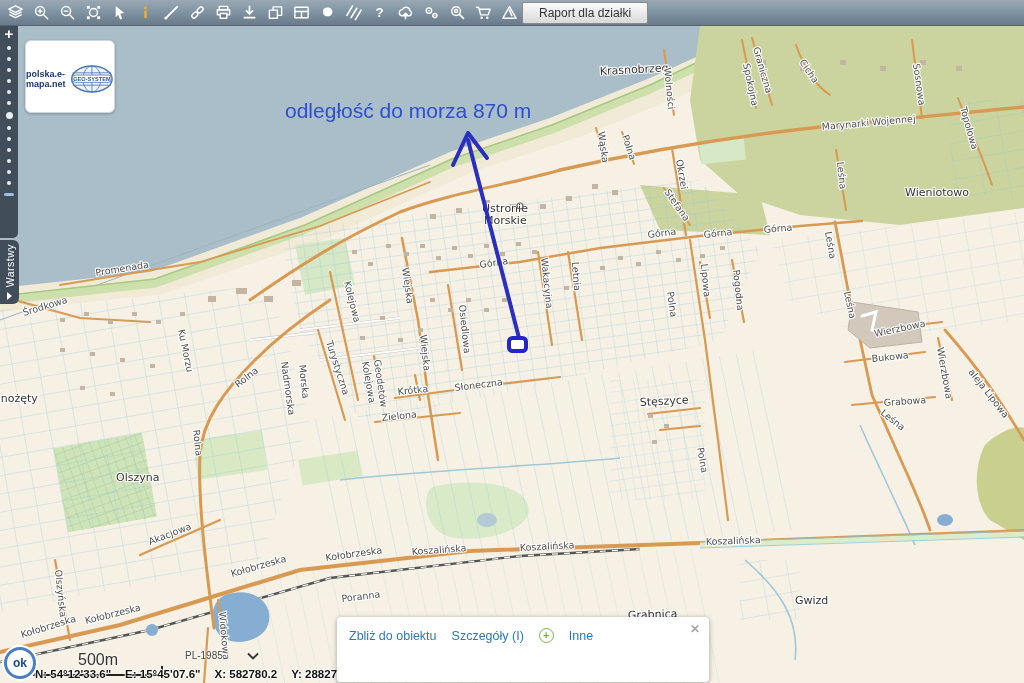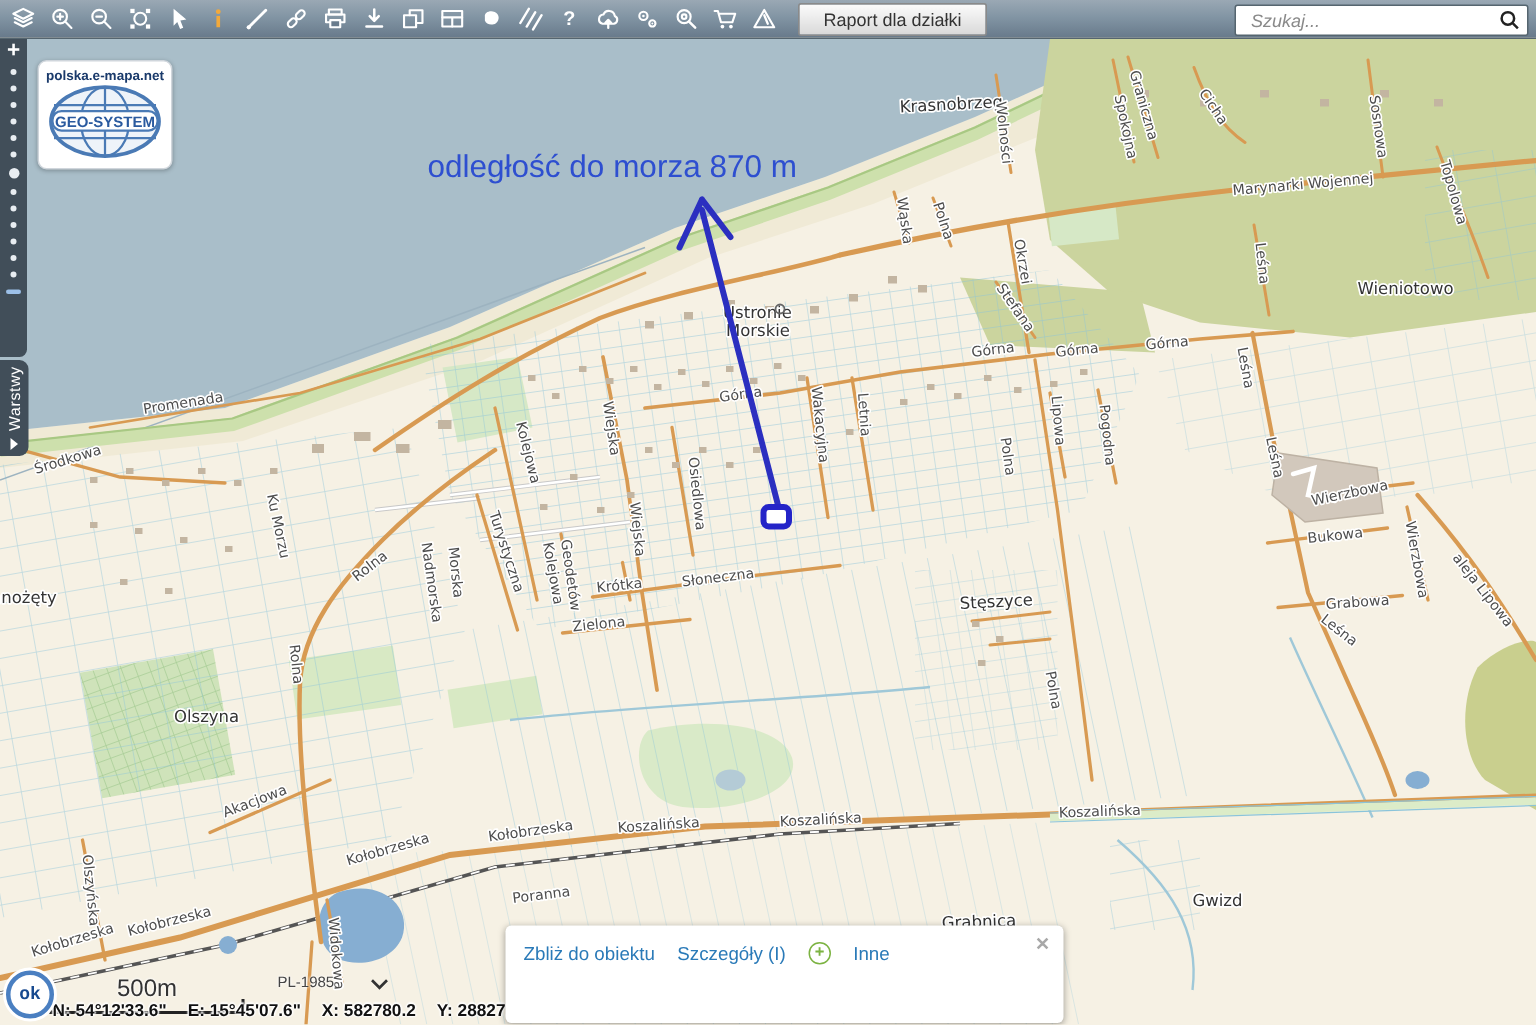--- a/index.html
+++ b/index.html
@@ -5,21 +5,21 @@
   html,body{margin:0;padding:0;}
   body{width:1024px;height:683px;overflow:hidden;position:relative;
        font-family:"Liberation Sans",sans-serif;background:#f6f1e4;}
 
   
   #toolbar{position:absolute;top:0;left:0;width:1024px;height:26px;z-index:30;
     background:linear-gradient(#9aa8b4,#8295a4 45%,#687a8b);border-bottom:1px solid #55656f;
     display:flex;align-items:center;padding-left:2px;box-sizing:border-box;}
   .tbi{width:26px;height:26px;display:flex;align-items:center;justify-content:center;cursor:pointer;flex:0 0 auto;}
   .tbi svg{width:17px;height:17px;stroke:#fff;fill:none;stroke-width:1.5;stroke-linecap:round;stroke-linejoin:round;}
-  #report-btn{margin-left:10px;padding:3px 16px;font-size:12px;color:#333;cursor:pointer;
+  #report-btn{margin-left:0;padding:3px 16px;font-size:12px;color:#333;cursor:pointer;
     background:linear-gradient(#fbfbfb,#d9d9d9);border:1px solid #8a8a8a;border-radius:2px;}
   #searchbox{position:absolute;right:5px;top:3px;width:182px;height:19px;background:#fff;
     border:1px solid #55656f;border-radius:2px;display:flex;align-items:center;padding:0 4px 0 8px;}
   #searchbox input{border:none;outline:none;flex:1;font-size:12px;font-family:"Liberation Sans",sans-serif;min-width:0;background:transparent;}
   #searchbox input::placeholder{font-style:italic;color:#8a8a8a;}
   #searchbox svg{width:15px;height:15px;stroke:#222;fill:none;stroke-width:2;}
 
   
   #map{position:absolute;top:26px;left:0;width:1024px;height:657px;}
   .lbl{font-family:"DejaVu Sans","Liberation Sans",sans-serif;fill:#4d4d4d;
@@ -35,40 +35,40 @@
   .zdot.active{width:7px;height:7px;}
   #zoom-minus{width:10px;height:3px;border-radius:2px;background:#9cc0e8;margin-top:8px;cursor:pointer;}
   #layers-tab{position:absolute;left:0;top:240px;width:19px;height:64px;background:#414e59;z-index:20;
     border-radius:0 6px 6px 0;cursor:pointer;display:flex;flex-direction:column;align-items:center;justify-content:center;gap:4px;}
   #layers-tab .vtext{writing-mode:vertical-rl;transform:rotate(180deg);color:#fff;font-size:10.5px;letter-spacing:.5px;}
   #layers-tab .tri{width:0;height:0;border-left:5px solid #fff;border-top:4px solid transparent;border-bottom:4px solid transparent;}
 
   
   #logo{position:absolute;left:25px;top:40px;width:90px;height:73px;background:#fff;z-index:20;
     border:1px solid #d0d6dc;border-radius:6px;box-shadow:0 1px 3px rgba(0,0,0,.25);
-    display:flex;flex-direction:column;align-items:center;padding-top:4px;box-sizing:border-box;}
+    display:flex;flex-direction:row;align-items:center;padding-top:4px;box-sizing:border-box;}
   #logo .l1{font-size:9px;font-weight:bold;color:#1a3a6b;}
 
   
   #popup{position:absolute;left:337px;top:617px;width:372px;height:65px;background:#fff;z-index:25;
     border-radius:4px;box-shadow:0 1px 5px rgba(0,0,0,.35);padding:7px 12px 0 12px;box-sizing:border-box;font-size:13px;}
   #popup .hdr{font-size:11px;color:#909090;}
   #popup .close{position:absolute;right:9px;top:5px;color:#a8a8a8;font-size:12px;font-weight:bold;cursor:pointer;}
   #popup .main{margin-top:3px;color:#222;white-space:nowrap;}
   #popup .main b{font-weight:bold;}
   #popup .objid{margin-top:2px;font-size:12px;color:#9a9a9a;}
   #popup .links{margin-top:4px;display:flex;align-items:center;gap:15px;font-size:12.5px;}
   #popup .links a{color:#2a7ab8;text-decoration:none;cursor:pointer;}
   .plus-ico{width:13px;height:13px;border:1.5px solid #7cb342;border-radius:50%;color:#7cb342;
     display:flex;align-items:center;justify-content:center;font-size:11px;font-weight:bold;line-height:1;cursor:pointer;}
 
   
   #ok-btn{position:absolute;left:4px;top:647px;width:26px;height:26px;border-radius:50%;z-index:25;
     background:#fff;border:3px solid #4a7fc1;color:#17498f;font-weight:bold;font-size:12px;
-    display:flex;align-items:center;justify-content:center;cursor:pointer;box-shadow:0 0 0 2px #fff;font-family:Liberation Mono, monospace;}
+    display:flex;align-items:center;justify-content:center;cursor:pointer;box-shadow:0 0 0 2px #fff;}
   #scalebar{position:absolute;left:33px;top:648px;width:130px;z-index:24;text-align:center;}
   #scalebar .stext{font-size:16px;color:#333;text-shadow:0 0 2px #fff,0 0 2px #fff;position:relative;top:3px;}
   #scalebar .bracket{height:8px;border-left:2px solid #222;border-right:2px solid #222;border-bottom:2px solid #222;}
   #crs{position:absolute;left:185px;top:650px;z-index:24;font-size:10px;color:#444;display:flex;align-items:center;gap:24px;
        text-shadow:0 0 2px #fff,0 0 2px #fff;cursor:pointer;}
   #crs svg{width:12px;height:8px;stroke:#333;stroke-width:1.8;fill:none;}
   #coords{position:absolute;left:35px;top:668px;z-index:24;font-size:11.5px;font-weight:bold;color:#111;
     display:flex;gap:14px;white-space:nowrap;
     text-shadow:-1px 0 1px #fff,1px 0 1px #fff,0 -1px 1px #fff,0 1px 1px #fff;}
 </style>
@@ -442,27 +442,20 @@
         <circle cx="13" cy="14.5" r="1.3" fill="#fff" stroke="none"></circle>
       </svg>
     </span>
   <span class="tbi" title="warning">
       <svg viewBox="0 0 18 18">
         <path d="M9 2.8L16 15H2z"></path>
         <path d="M9 6.5l2.5 6" stroke-width="1.6"></path>
       </svg>
     </span>
   <button id="report-btn">Raport dla działki</button>
-  <div id="searchbox">
-    <input type="text" placeholder="Szukaj..." style="">
-    <svg viewBox="0 0 18 18">
-        <circle cx="7.5" cy="7.5" r="5"></circle>
-        <path d="M11.5 11.5l4 4"></path>
-      </svg>
-  </div>
 </div>
 
 <div id="zoomstrip">
   <div id="zoom-plus">+</div>
   <div id="zoomdots">
       <div class="zdot"></div>
       <div class="zdot"></div>
       <div class="zdot"></div>
       <div class="zdot"></div>
       <div class="zdot"></div>

